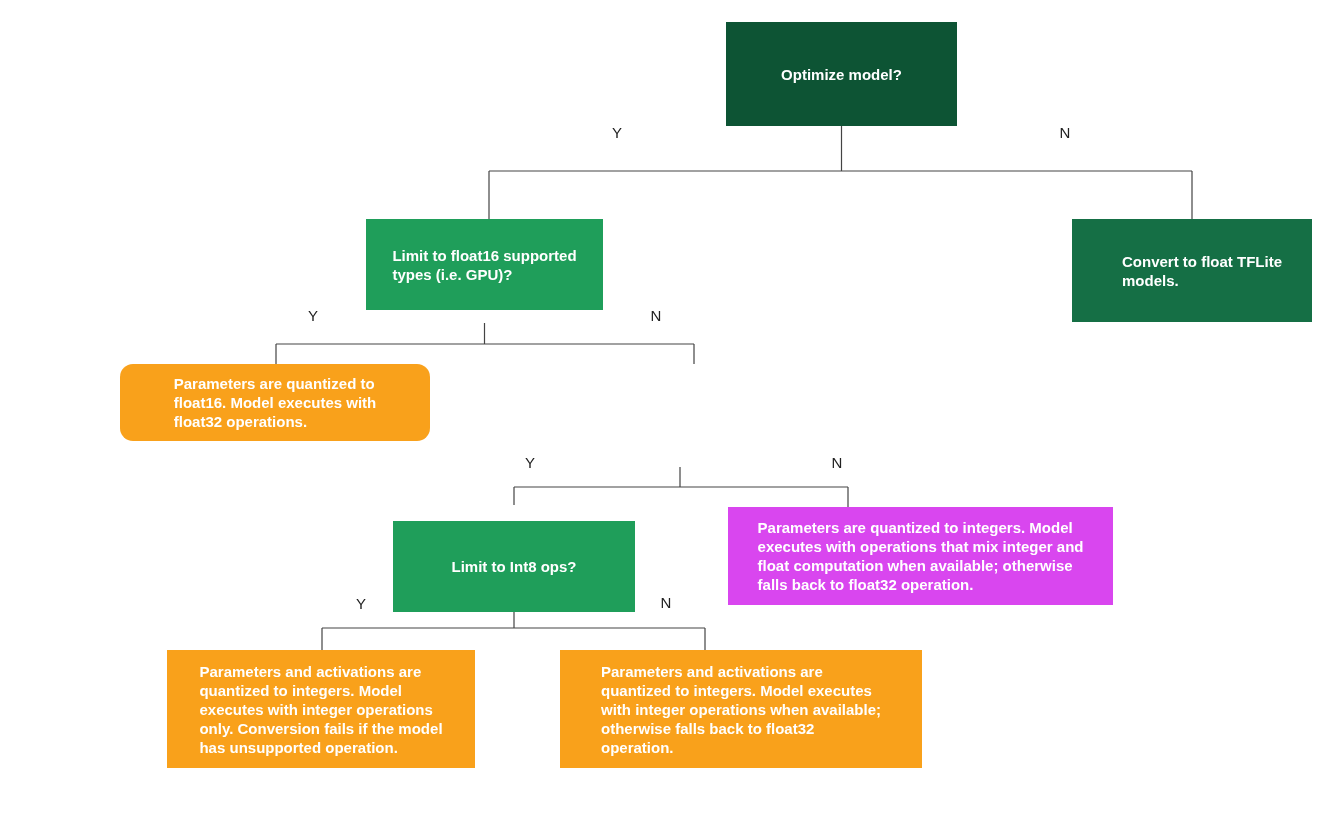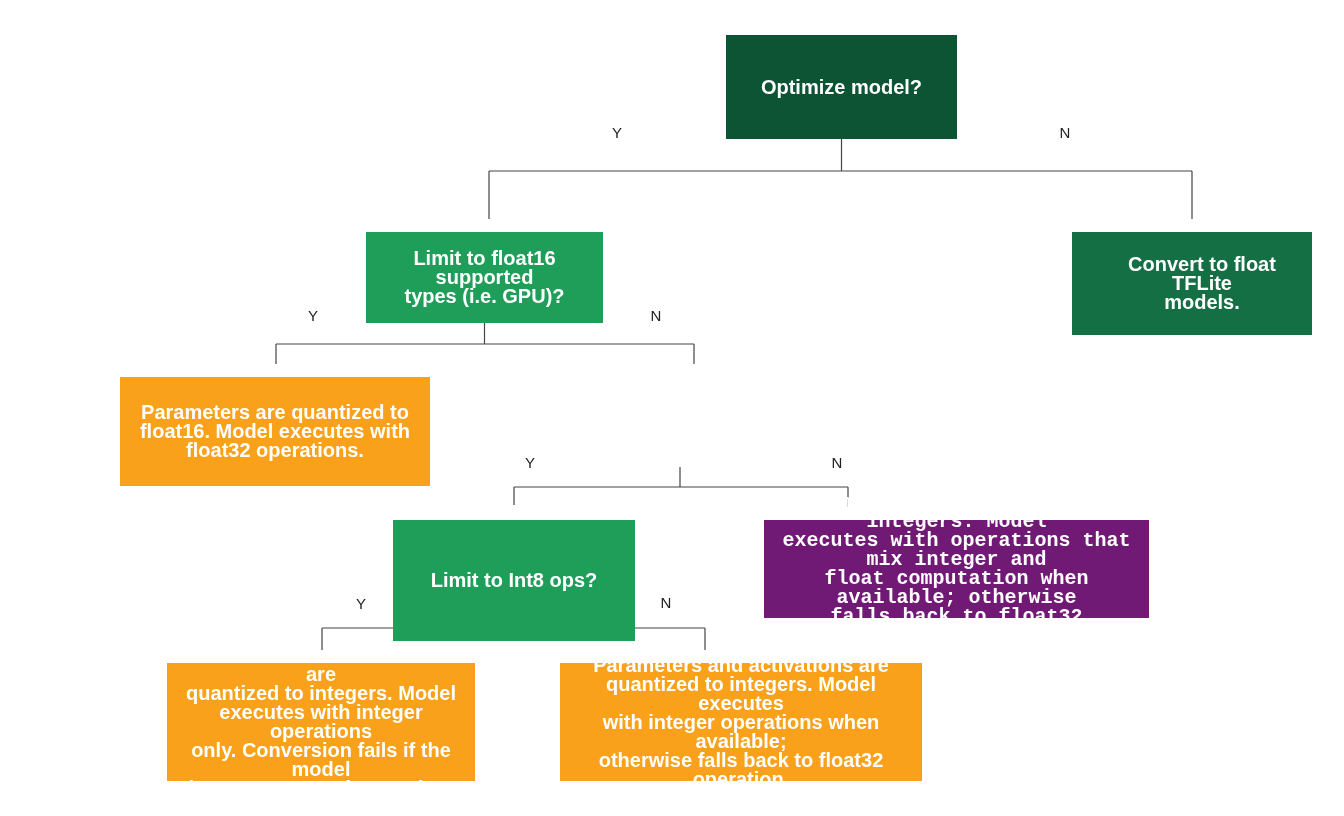--- a/index.html
+++ b/index.html
@@ -23,25 +23,23 @@
   }
   .node {
     position: absolute;
     display: flex;
     align-items: center;
     justify-content: center;
     box-sizing: border-box;
     padding: 4px 8px;
     color: #ffffff;
     font-weight: bold;
-    font-size: 20px;
+    font-size: 15px;
     line-height: 19px;
-    text-align: center;
     white-space: pre-line;
-    margin-top: 13px;
   }
   .edge-label {
     position: absolute;
     transform: translate(-50%, -50%);
     font-size: 15px;
     font-weight: 400;
     color: #212121;
   }
 </style>
 </head>
@@ -61,28 +59,28 @@
   </svg>
 
   <div class="node" style="left: 726px; top: 22px; width: 231px; height: 104px; background-color: rgb(13, 84, 52);">Optimize model?</div>
 
   <div class="node" style="left: 366px; top: 219px; width: 237px; height: 91px; background-color: rgb(31, 158, 90);">Limit to float16 supported
 types (i.e. GPU)?</div>
 
   <div class="node" style="left: 1072px; top: 219px; width: 240px; height: 103px; background-color: rgb(21, 111, 69); padding-left: 28px;">Convert to float TFLite
 models.</div>
 
-  <div class="node" style="left: 120px; top: 364px; width: 310px; height: 109px; background-color: rgb(249, 161, 27);">Parameters are quantized to
+  <div class="node" style="left: 120px; top: 364px; width: 310px; height: 77px; background-color: rgb(249, 161, 27); border-radius: 13px;">Parameters are quantized to
 float16. Model executes with
 float32 operations.</div>
 
 
-  <div class="node" style="left: 393px; top: 507px; width: 242px; height: 121px; background-color: rgb(31, 158, 90);">Limit to Int8 ops?</div>
+  <div class="node" style="left: 393px; top: 521px; width: 242px; height: 91px; background-color: rgb(31, 158, 90);">Limit to Int8 ops?</div>
 
-  <div class="node" style="left: 764px; top: 507px; width: 385px; height: 98px; background-color: #701a75; font-family: Liberation Mono, monospace;">Parameters are quantized to integers. Model
+  <div class="node" style="left: 728px; top: 507px; width: 385px; height: 98px; background-color: #d946ef;">Parameters are quantized to integers. Model
 executes with operations that mix integer and
 float computation when available; otherwise
 falls back to float32 operation.</div>
 
   <div class="node" style="left: 167px; top: 650px; width: 308px; height: 118px; background-color: rgb(249, 161, 27);">Parameters and activations are
 quantized to integers. Model
 executes with integer operations
 only. Conversion fails if the model
 has unsupported operation.</div>
 

